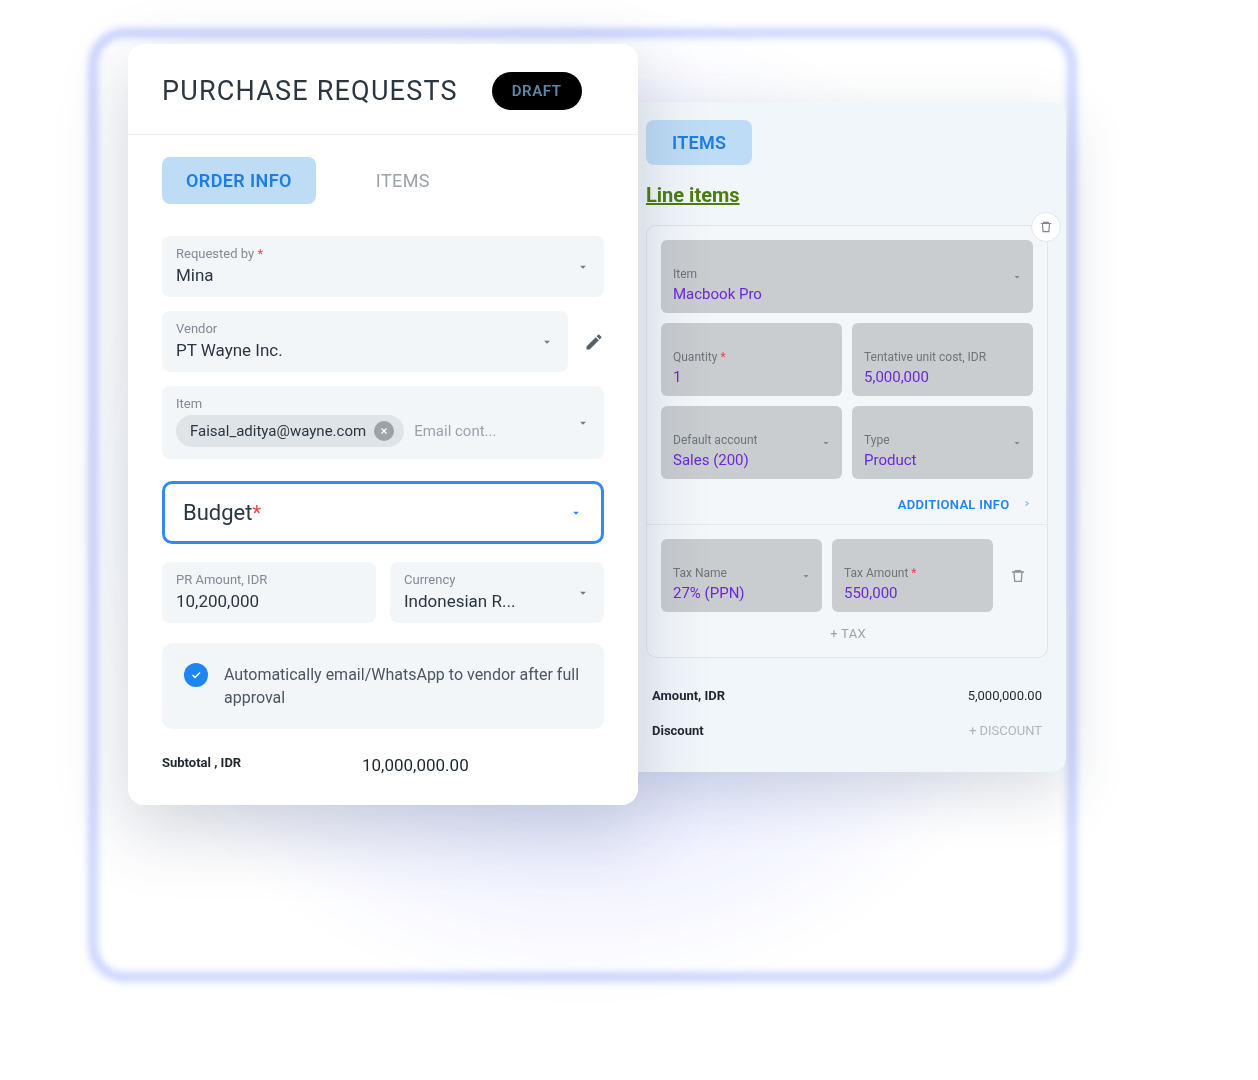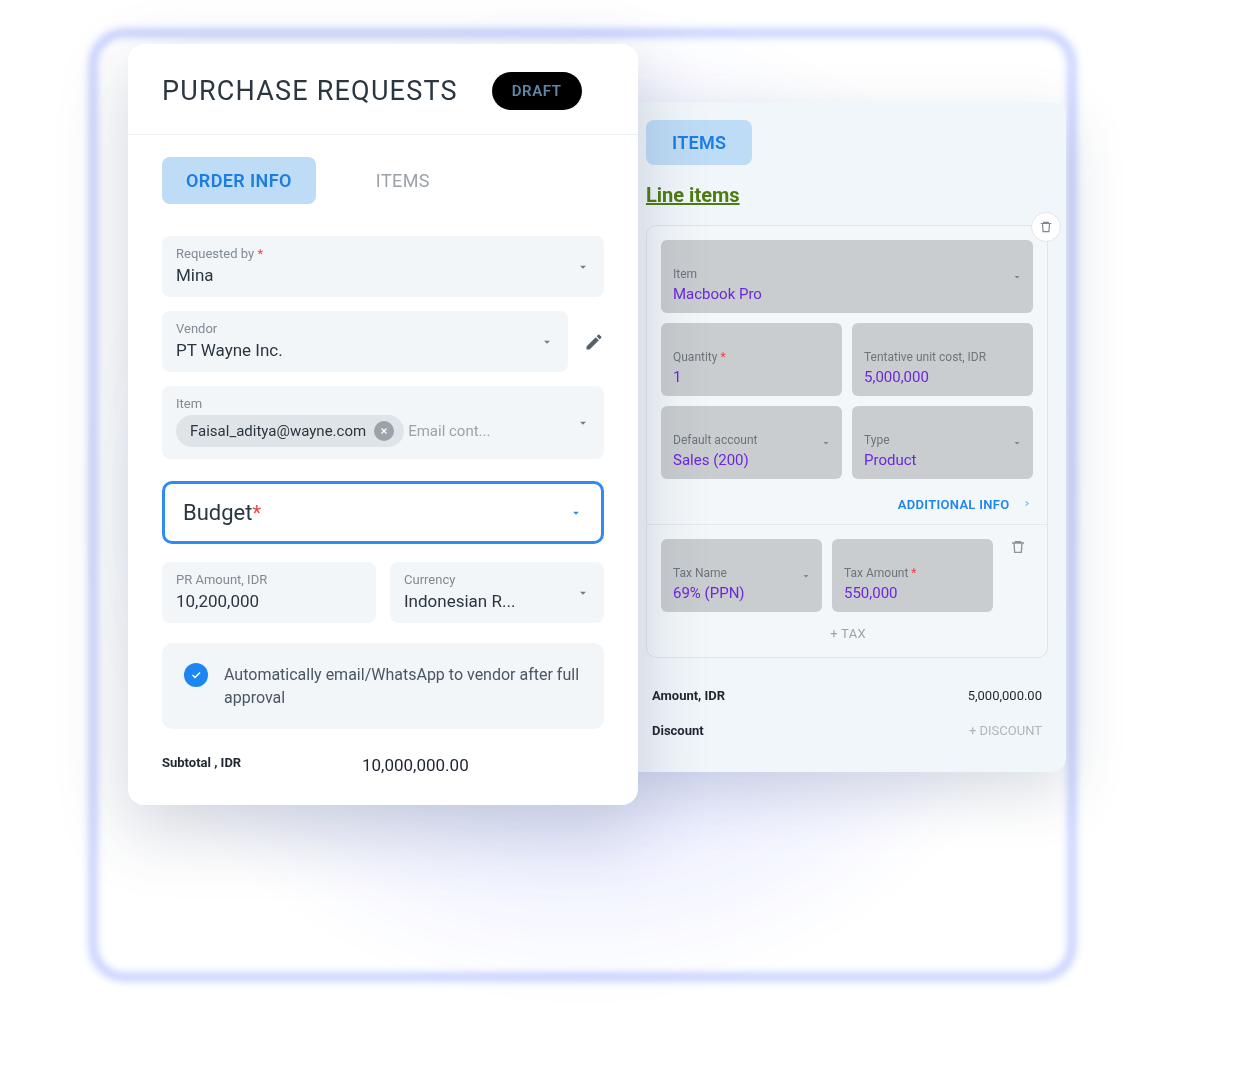--- a/index.html
+++ b/index.html
@@ -117,21 +117,21 @@
   .addl {
     text-align: right;
     color: #1d86f2;
     font-weight: 600;
     font-size: 13px;
     letter-spacing: 0.3px;
     margin: 18px 2px 6px 0;
   }
   .addl .chev { margin-left: 10px; color: #1d86f2; }
   .sep { height: 1px; background: #e3e8ec; margin: 12px -14px 14px -14px; }
-  .taxrow { display: flex; gap: 10px; align-items: flex-start; }
+  .taxrow { display: flex; gap: 10px; align-items: center; }
   .taxrow .gfield { flex: 1; }
   .trash-side {
     width: 30px;
     display: flex;
     align-items: center;
     justify-content: center;
     color: #8b949d;
   }
   .addtax {
     color: #9aa2aa;
@@ -219,21 +219,21 @@
   .wfield .lbl { font-size: 13px; color: #808a94; display: block; margin-bottom: 4px; }
   .wfield .val { font-size: 17px; color: #2b3640; }
   .wfield .caret { position: absolute; right: 14px; top: 50%; transform: translateY(-50%); color: #6f7a84; }
   .req { color: #e44; }
   .vendor-row { display: flex; align-items: center; gap: 16px; margin-top: 14px; }
   .vendor-row .wfield { flex: 1; margin-top: 0; }
   .pencil { color: #566069; }
   .email-chip-row {
     display: flex;
     align-items: center;
-    gap: 4px;
+    gap: 10px;
   }
   .chip {
     display: inline-flex;
     align-items: center;
     background: #dfe4e8;
     border-radius: 18px;
     padding: 6px 10px 6px 14px;
     font-size: 15px;
     color: #2b3640;
   }
@@ -361,21 +361,21 @@
             <path d="M9 6l6 6-6 6"></path>
           </svg>
       </span>
     </div>
 
     <div class="sep"></div>
 
     <div class="taxrow">
       <div class="gfield">
         <span class="lbl">Tax Name</span>
-        <span class="val">69% (PPN)</span>
+        <span class="val">27% (PPN)</span>
         <span class="caret">
             <svg width="12" height="12" viewBox="0 0 24 24" fill="currentColor">
               <path d="M7 10l5 5 5-5z"></path>
             </svg>
           </span>
       </div>
       <div class="gfield">
         <span class="lbl"><span>Tax Amount</span><span class="req"> *</span></span>
         <span class="val">550,000</span>
       </div>

